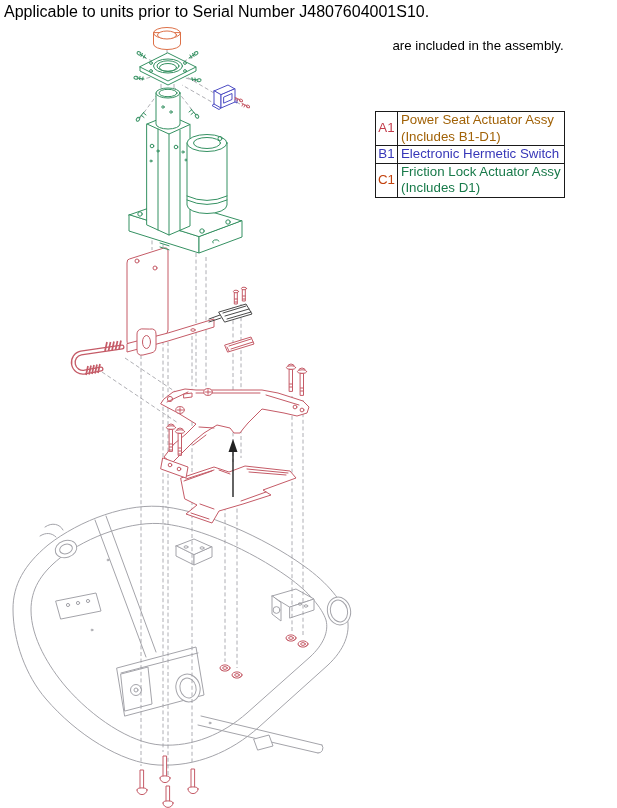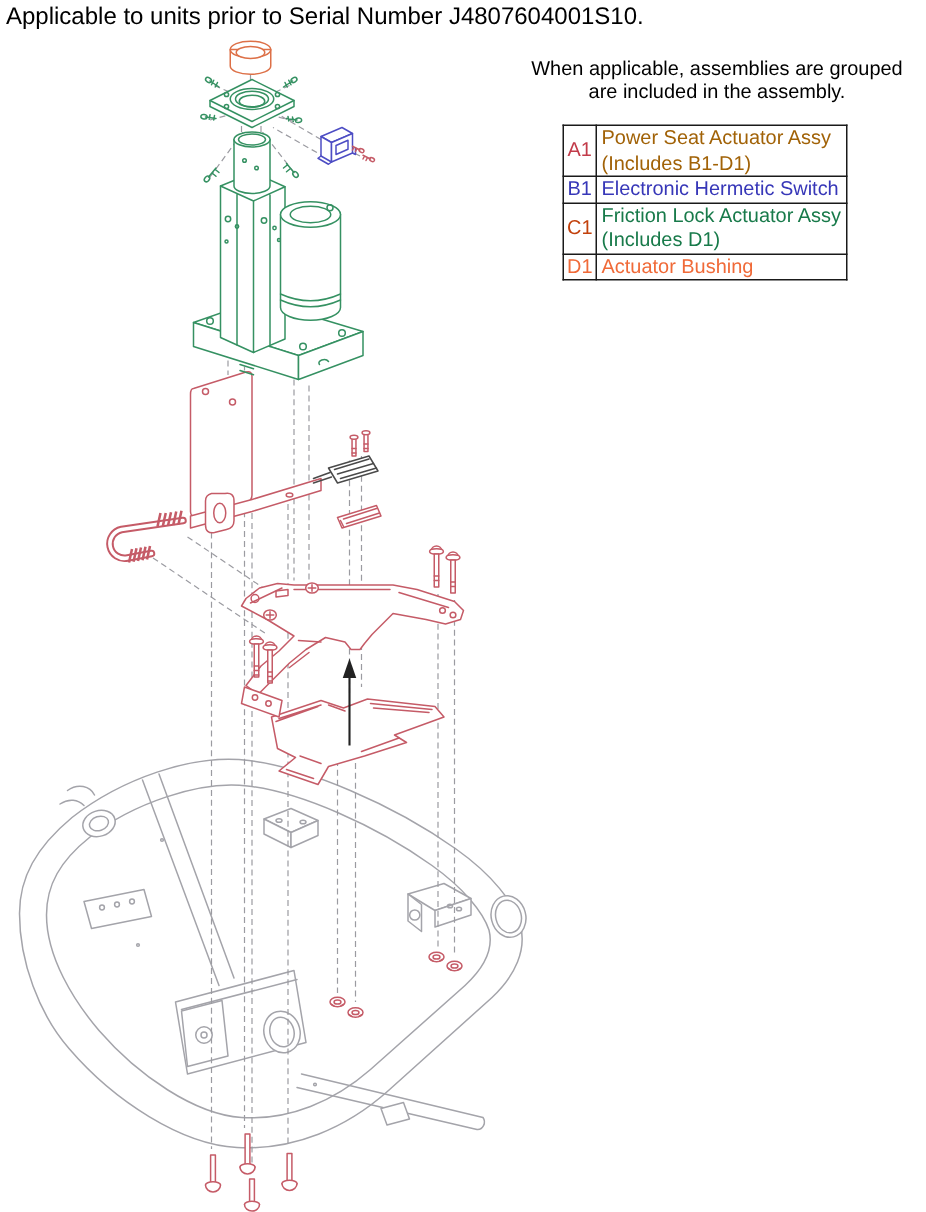--- a/index.html
+++ b/index.html
@@ -9,21 +9,21 @@
   }
   .title{
     position:absolute;left:4px;top:3px;font-size:16px;color:#000;white-space:nowrap;
   }
   .note{
     position:absolute;left:342px;top:39px;width:272px;text-align:center;
     font-size:13.3px;line-height:14.6px;color:#000;
   }
   .note span{display:block;}
   table.legend{
-    position:absolute;left:375px;top:83px;border-collapse:collapse;
+    position:absolute;left:375px;top:111px;border-collapse:collapse;
     font-size:13.3px;background:#fff;border-radius:14px;
   }
   table.legend td{
     border:1.6px solid #1a1a1a;padding:0 3px;vertical-align:middle;line-height:16.5px;
   }
   table.legend td.code{text-align:center;padding:0 2px;}
   table.legend td.desc span{display:block;white-space:nowrap;}
   svg.diagram{position:absolute;left:0;top:0;}
   
   .g{stroke:#359162;fill:none;stroke-width:1;stroke-linejoin:round;stroke-linecap:round;}
@@ -34,21 +34,20 @@
   .k{stroke:#4a4a4a;fill:none;stroke-width:1;stroke-linejoin:round;stroke-linecap:round;}
   .wf{fill:#ffffff;}
   .dash{stroke:#9b9ba1;stroke-width:0.8;stroke-dasharray:4 2.6;fill:none;}
 </style>
 </head>
 <body>
 
 <div class="title">Applicable to units prior to Serial Number J4807604001S10.</div>
 
 <div class="note">
-  <span>When applicable, assemblies are grouped</span>
   <span>are included in the assembly.</span>
 </div>
 
 <table class="legend">
   <tbody>
       <tr>
     <td class="code"><span style="color: rgb(194, 59, 74);">A1</span></td>
     <td class="desc" style="color: #a16207;">
       <span>Power Seat Actuator Assy</span>
           <span>(Includes B1-D1)</span>
@@ -59,27 +58,20 @@
     <td class="desc" style="color: rgb(55, 55, 184);">
       <span>Electronic Hermetic Switch</span>
           <span></span>
     </td>
   </tr>
   <tr>
     <td class="code"><span style="color: #c2410c;">C1</span></td>
     <td class="desc" style="color: rgb(24, 122, 74); margin-top: 42px;">
       <span>Friction Lock Actuator Assy</span>
           <span>(Includes D1)</span>
-    </td>
-  </tr>
-  <tr>
-    <td class="code"><span style="color: rgb(240, 106, 56);">D1</span></td>
-    <td class="desc" style="color: rgb(240, 106, 56);">
-      <span>Actuator Bushing</span>
-          <span></span>
     </td>
   </tr>
 </tbody>
   </table>
 
 <svg class="diagram" width="617" height="808" viewBox="0 0 617 808" xmlns="http://www.w3.org/2000/svg">
 
   <g>
     <path class="f wf" d="M166,507 C205,512 262,536 304,566 C328,583 343,602 347,617 C351,633 344,650 328,665 L259,727 C231,752 196,767 158,765 C121,763 76,734 46,699 C26,676 13,641 13,609 C13,585 24,565 48,545 C80,520 128,502 166,507 Z"></path>
     <path class="f wf" d="M165,524 C200,528 250,550 288,577 C309,592 322,608 326,620 C329,632 323,645 310,657 L247,713 C223,734 193,747 161,745 C130,743 92,717 66,687 C49,667 31,638 31,610 C31,590 40,574 60,558 C88,536 133,520 165,524 Z"></path>

